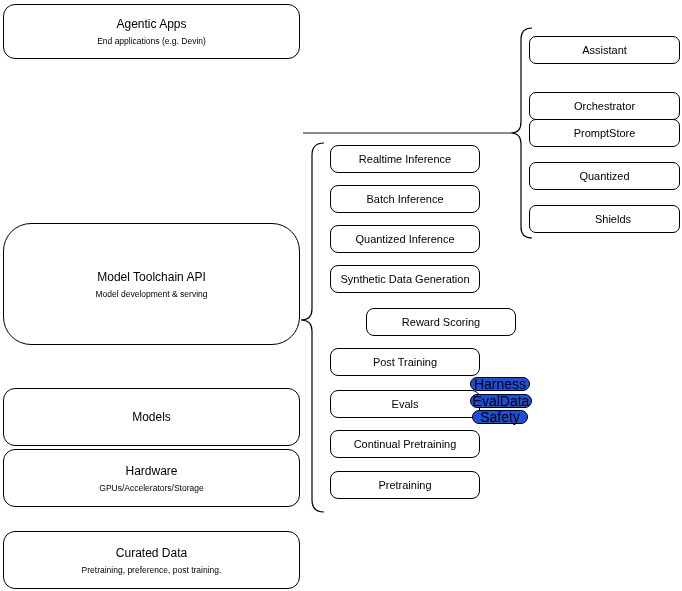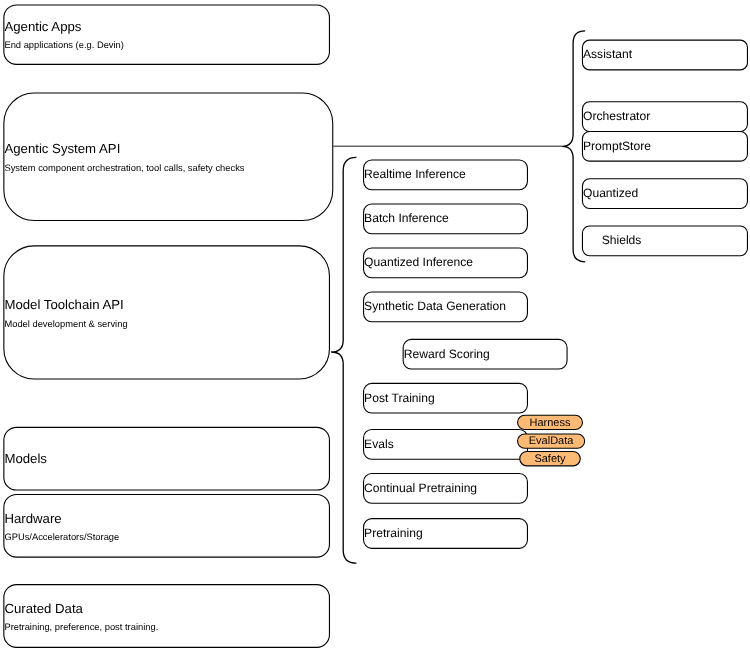--- a/index.html
+++ b/index.html
@@ -22,69 +22,65 @@
     width: 682px; height: 591px;
     pointer-events: none;
   }
   .box {
     position: absolute;
     box-sizing: border-box;
     background: #ffffff;
     border: 1px solid #000000;
     display: flex;
     flex-direction: column;
-    align-items: flex-start;
+    align-items: center;
     justify-content: center;
     text-align: center;
   }
   .lbox { left: 3px; width: 297px; border-radius: 12px; z-index: 2; }
   .lbox.big { border-radius: 28px; }
   .title { font-size: 12px; line-height: 14px; }
   .subtitle { font-size: 8.5px; line-height: 10px; margin-top: 5px; color: #000; }
   .mbox {
     left: 330px; width: 150px; height: 28px;
     border-radius: 8px; font-size: 11px; z-index: 2;
   }
   .rbox {
     left: 529px; width: 151px; height: 28px;
     border-radius: 7px; font-size: 11px; z-index: 2;
   }
   .oval {
     position: absolute;
     box-sizing: border-box;
-    background: #fdba74;
+    background: #1d4ed8;
     border: 1px solid #000000;
     border-radius: 8px;
     display: flex;
     align-items: center;
     justify-content: center;
-    font-size: 10px;
+    font-size: 14px;
     z-index: 3;
   }
 </style>
 </head>
 <body>
 
 <div class="canvas">
 
   <svg class="overlay" viewBox="0 0 682 591" xmlns="http://www.w3.org/2000/svg">
     <line x1="303" y1="133" x2="511" y2="133" stroke="#666666" stroke-width="1.4"></line>
     <path d="M 324 143 Q 312 143 312 155 L 312 309 Q 312 320 301 320 Q 312 320 312 331 L 312 500 Q 312 512 324 512" fill="none" stroke="#000000" stroke-width="1.2"></path>
     <path d="M 532 28 Q 521 28 521 39 L 521 122 Q 521 133 511 133 Q 521 133 521 144 L 521 227 Q 521 238 532 238" fill="none" stroke="#000000" stroke-width="1.2"></path>
   </svg>
 
   <div class="box lbox" style="top:4px; height:55px;">
     <div class="title">Agentic Apps</div>
     <div class="subtitle">End applications (e.g. Devin)</div>
   </div>
 
-  <div class="box lbox big" style="top:84px; height:117px; width:300px;">
-    <div class="title">Agentic System API</div>
-    <div class="subtitle">System component orchestration, tool calls, safety checks</div>
-  </div>
 
   <div class="box lbox big" style="top:223px; height:122px;">
     <div class="title">Model Toolchain API</div>
     <div class="subtitle">Model development &amp; serving</div>
   </div>
 
   <div class="box lbox" style="top:388px; height:58px;">
     <div class="title">Models</div>
   </div>
 

